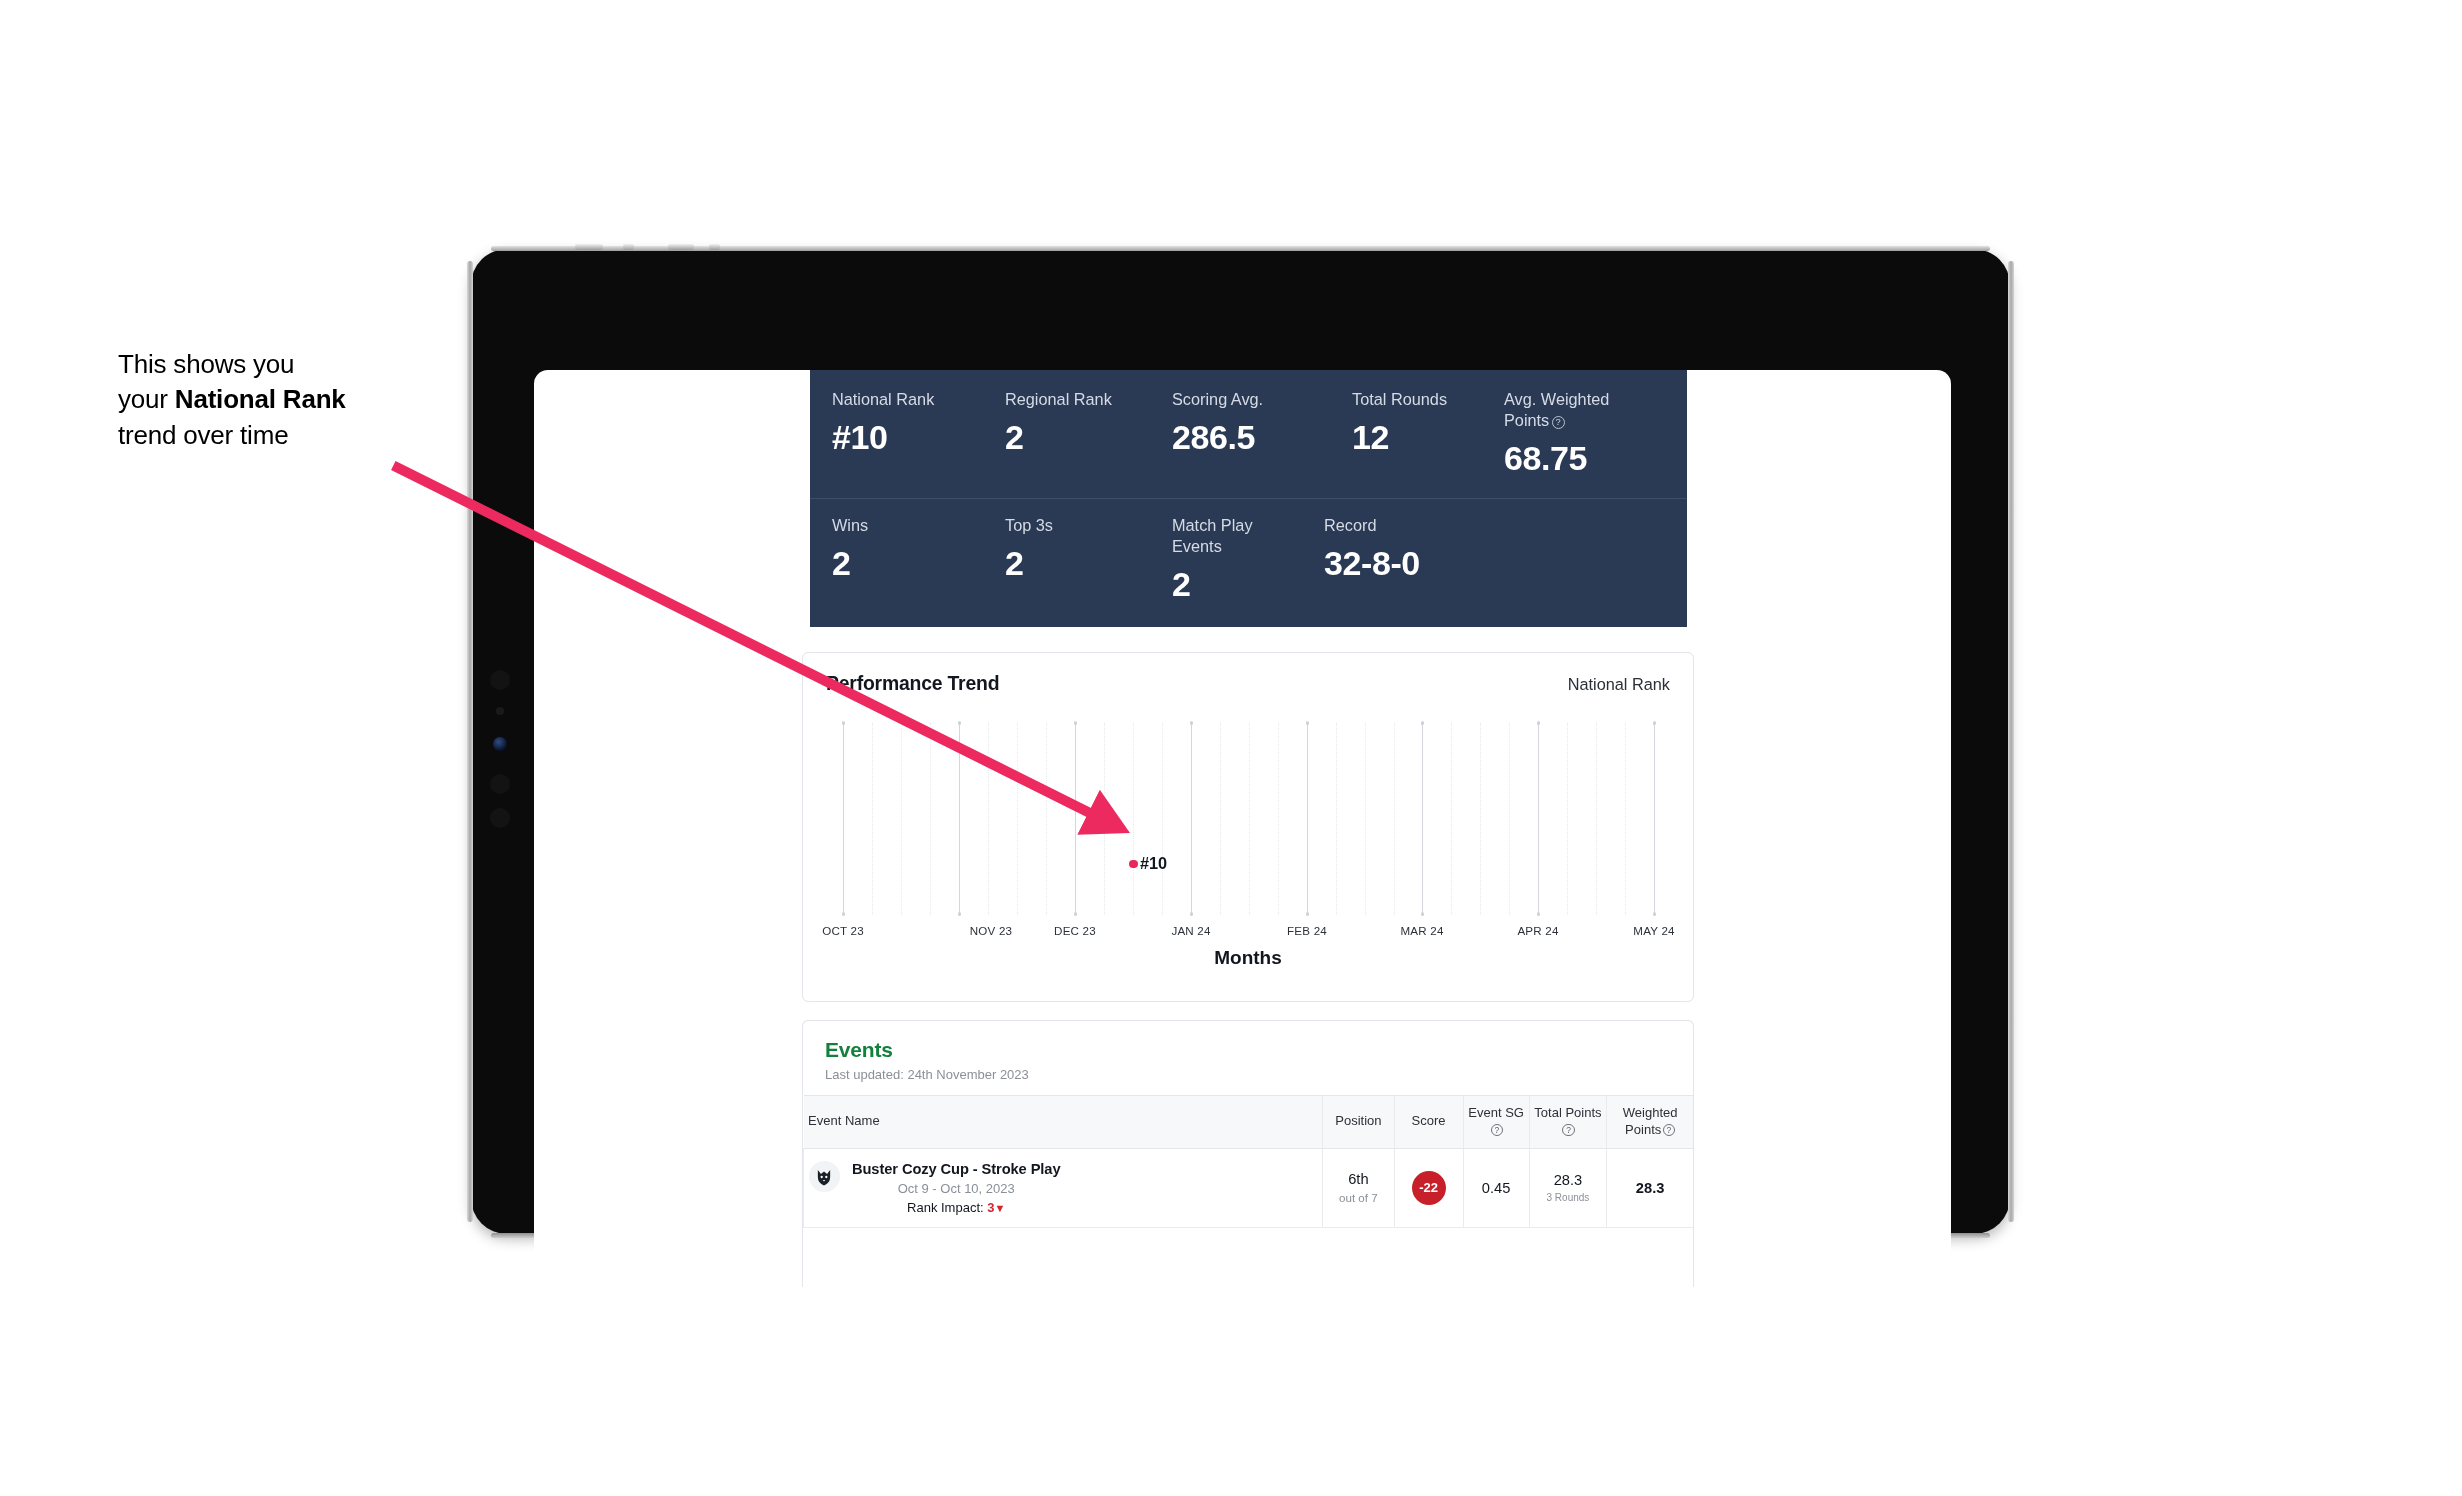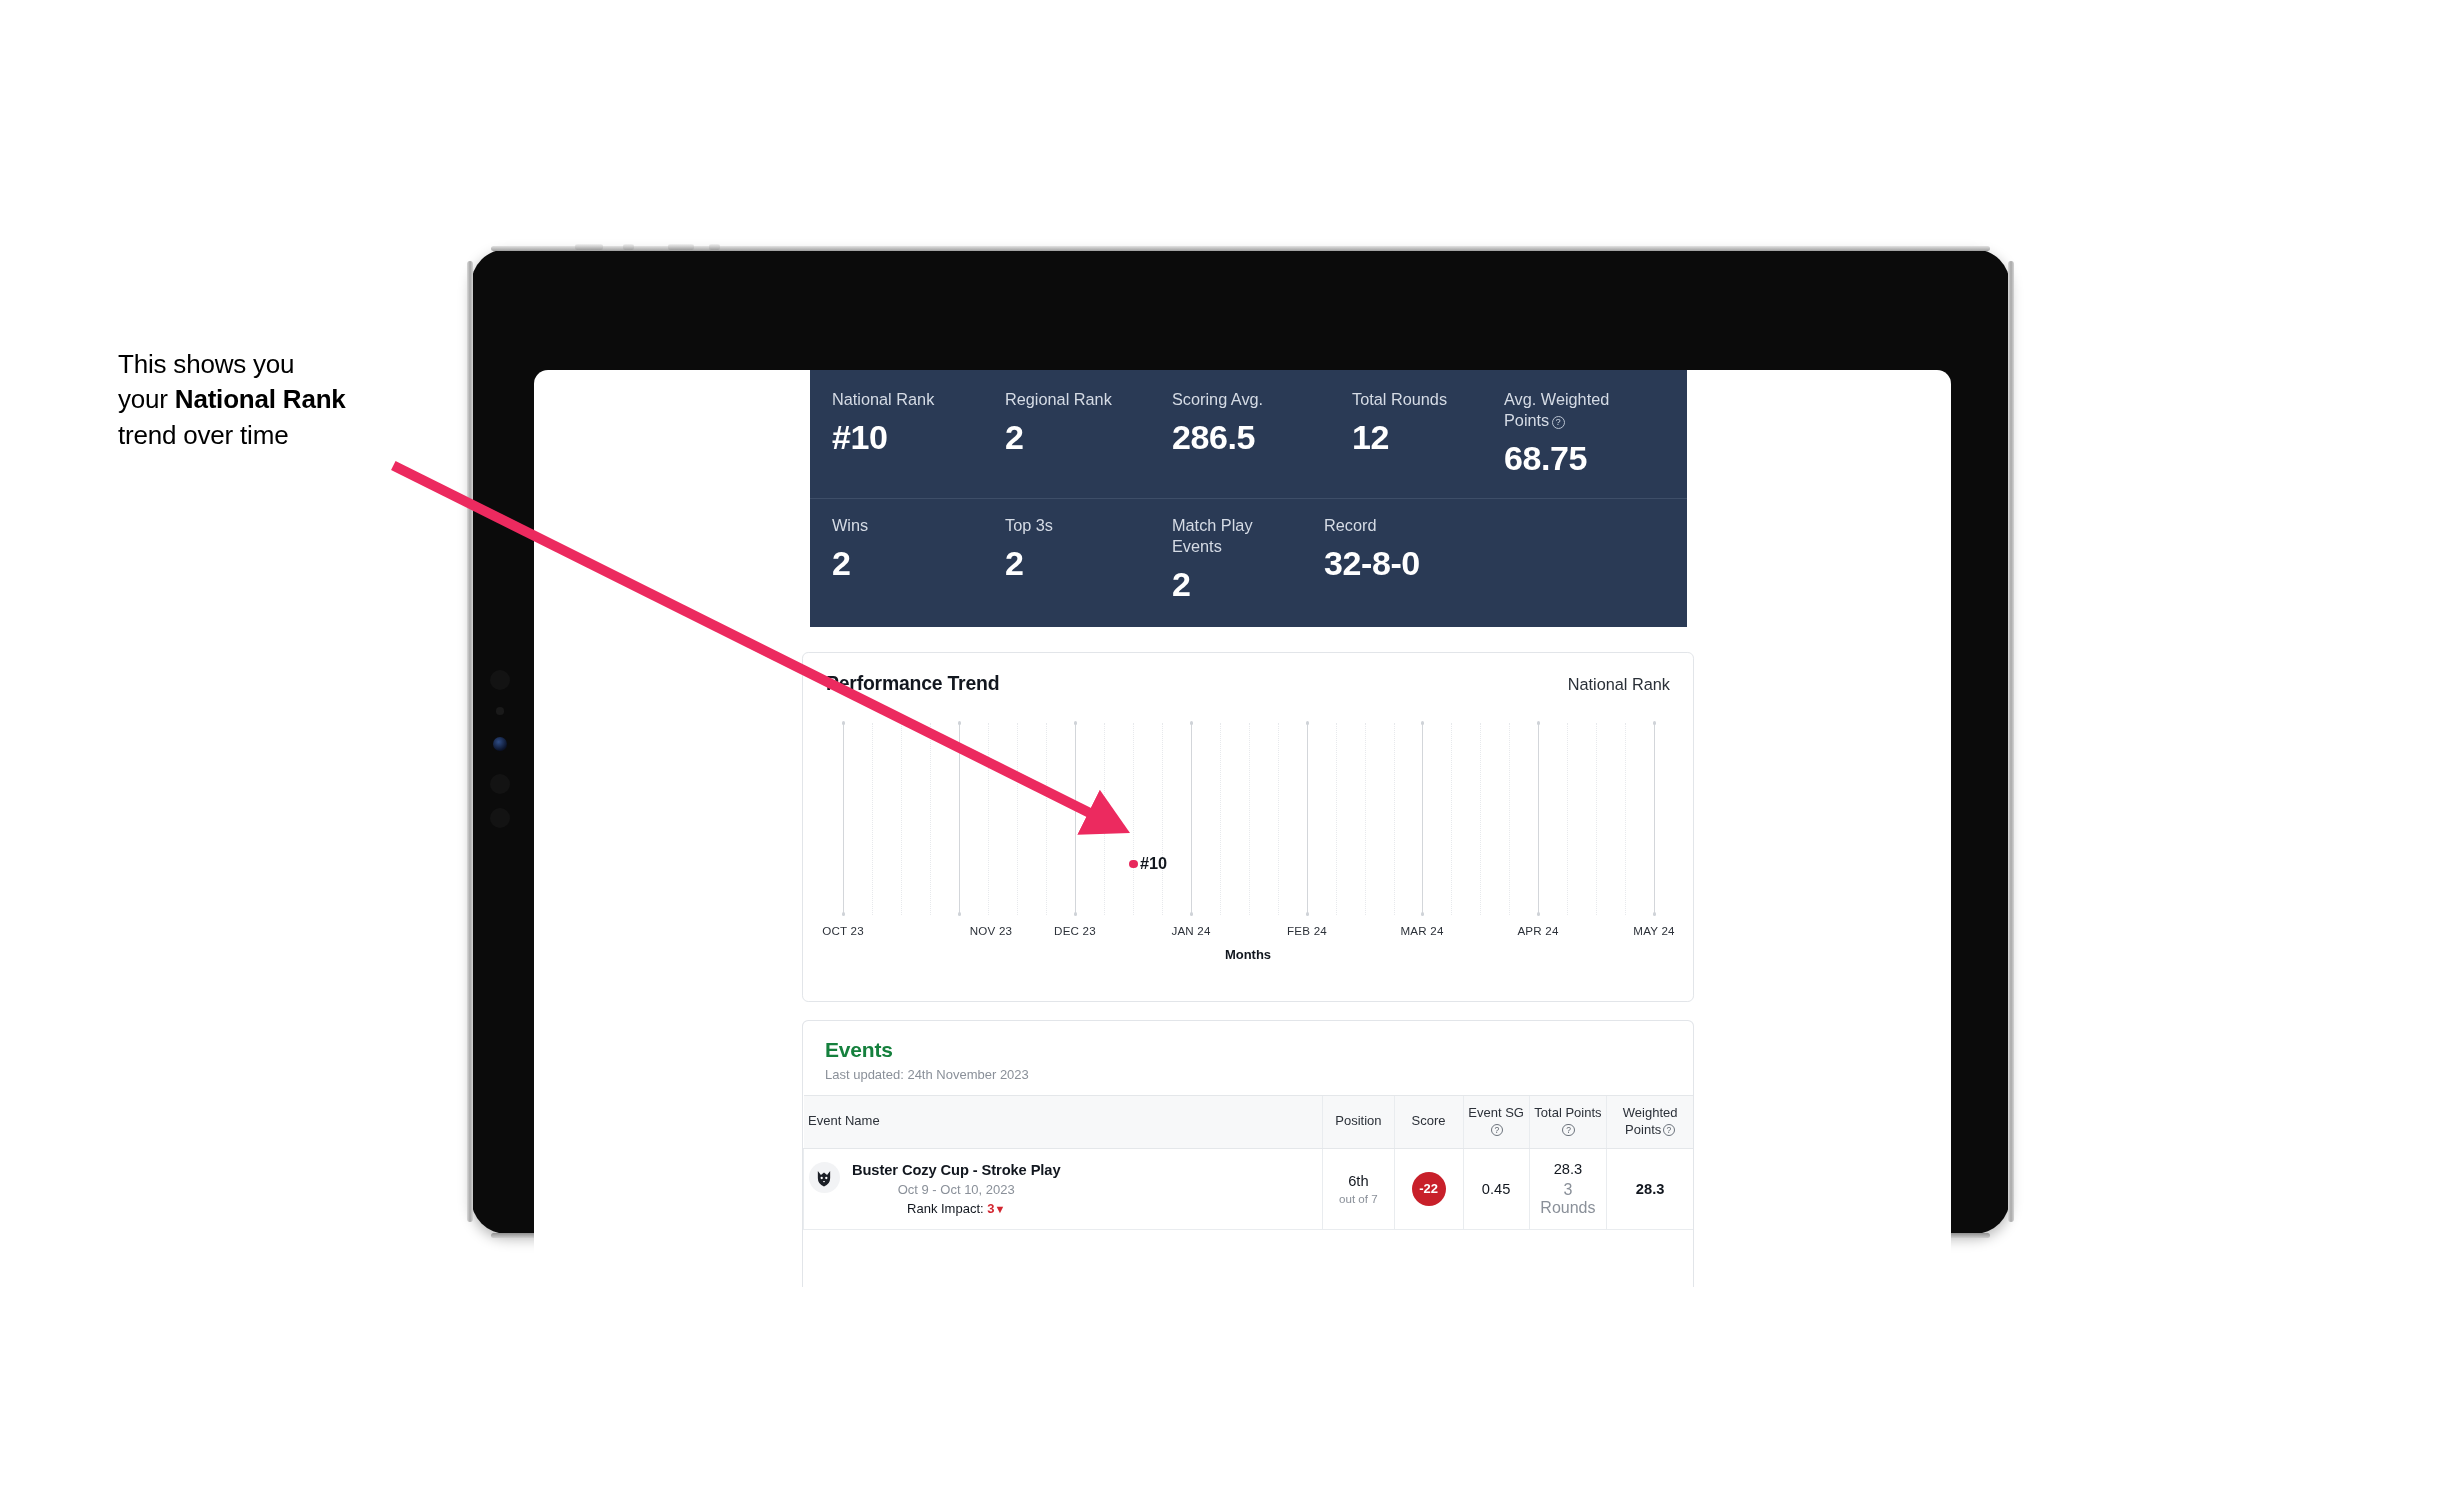--- a/index.html
+++ b/index.html
@@ -241,21 +241,21 @@
     position: absolute;
     top: 9.3px;
     font-size: 11.6px;
     color: #2c3139;
     transform: translateX(-50%);
     white-space: nowrap;
     letter-spacing: 0.2px;
   }
   .axis-title {
     text-align: center;
-    font-size: 13px;
+    font-size: 19px;
     font-weight: 700;
     color: #12171f;
     margin-top: 6.2px;
   }
 
   .point-marker {
     position: absolute;
     width: 8.5px; height: 8.5px;
     border-radius: 50%;
     background: #e8285c;
@@ -381,21 +381,21 @@
     width: 34px; height: 34px;
     border-radius: 50%;
     background: #c8202a;
     color: #ffffff;
     font-size: 13px;
     font-weight: 700;
   }
 
   .sg-val { font-size: 14.7px; color: #12171f; }
   .tp-main { font-size: 14.7px; color: #12171f; }
-  .tp-sub { margin-top: 3.9px; font-size: 16px; color: #8a9099; }
+  .tp-sub { margin-top: 3.9px; font-size: 10px; color: #8a9099; }
   .wp-val { font-size: 14.7px; font-weight: 700; color: #12171f; }
 </style>
 </head>
 <body>
 
 <div id="stage">
 
   <div class="callout">
     <div>This shows you</div>
     <div>

